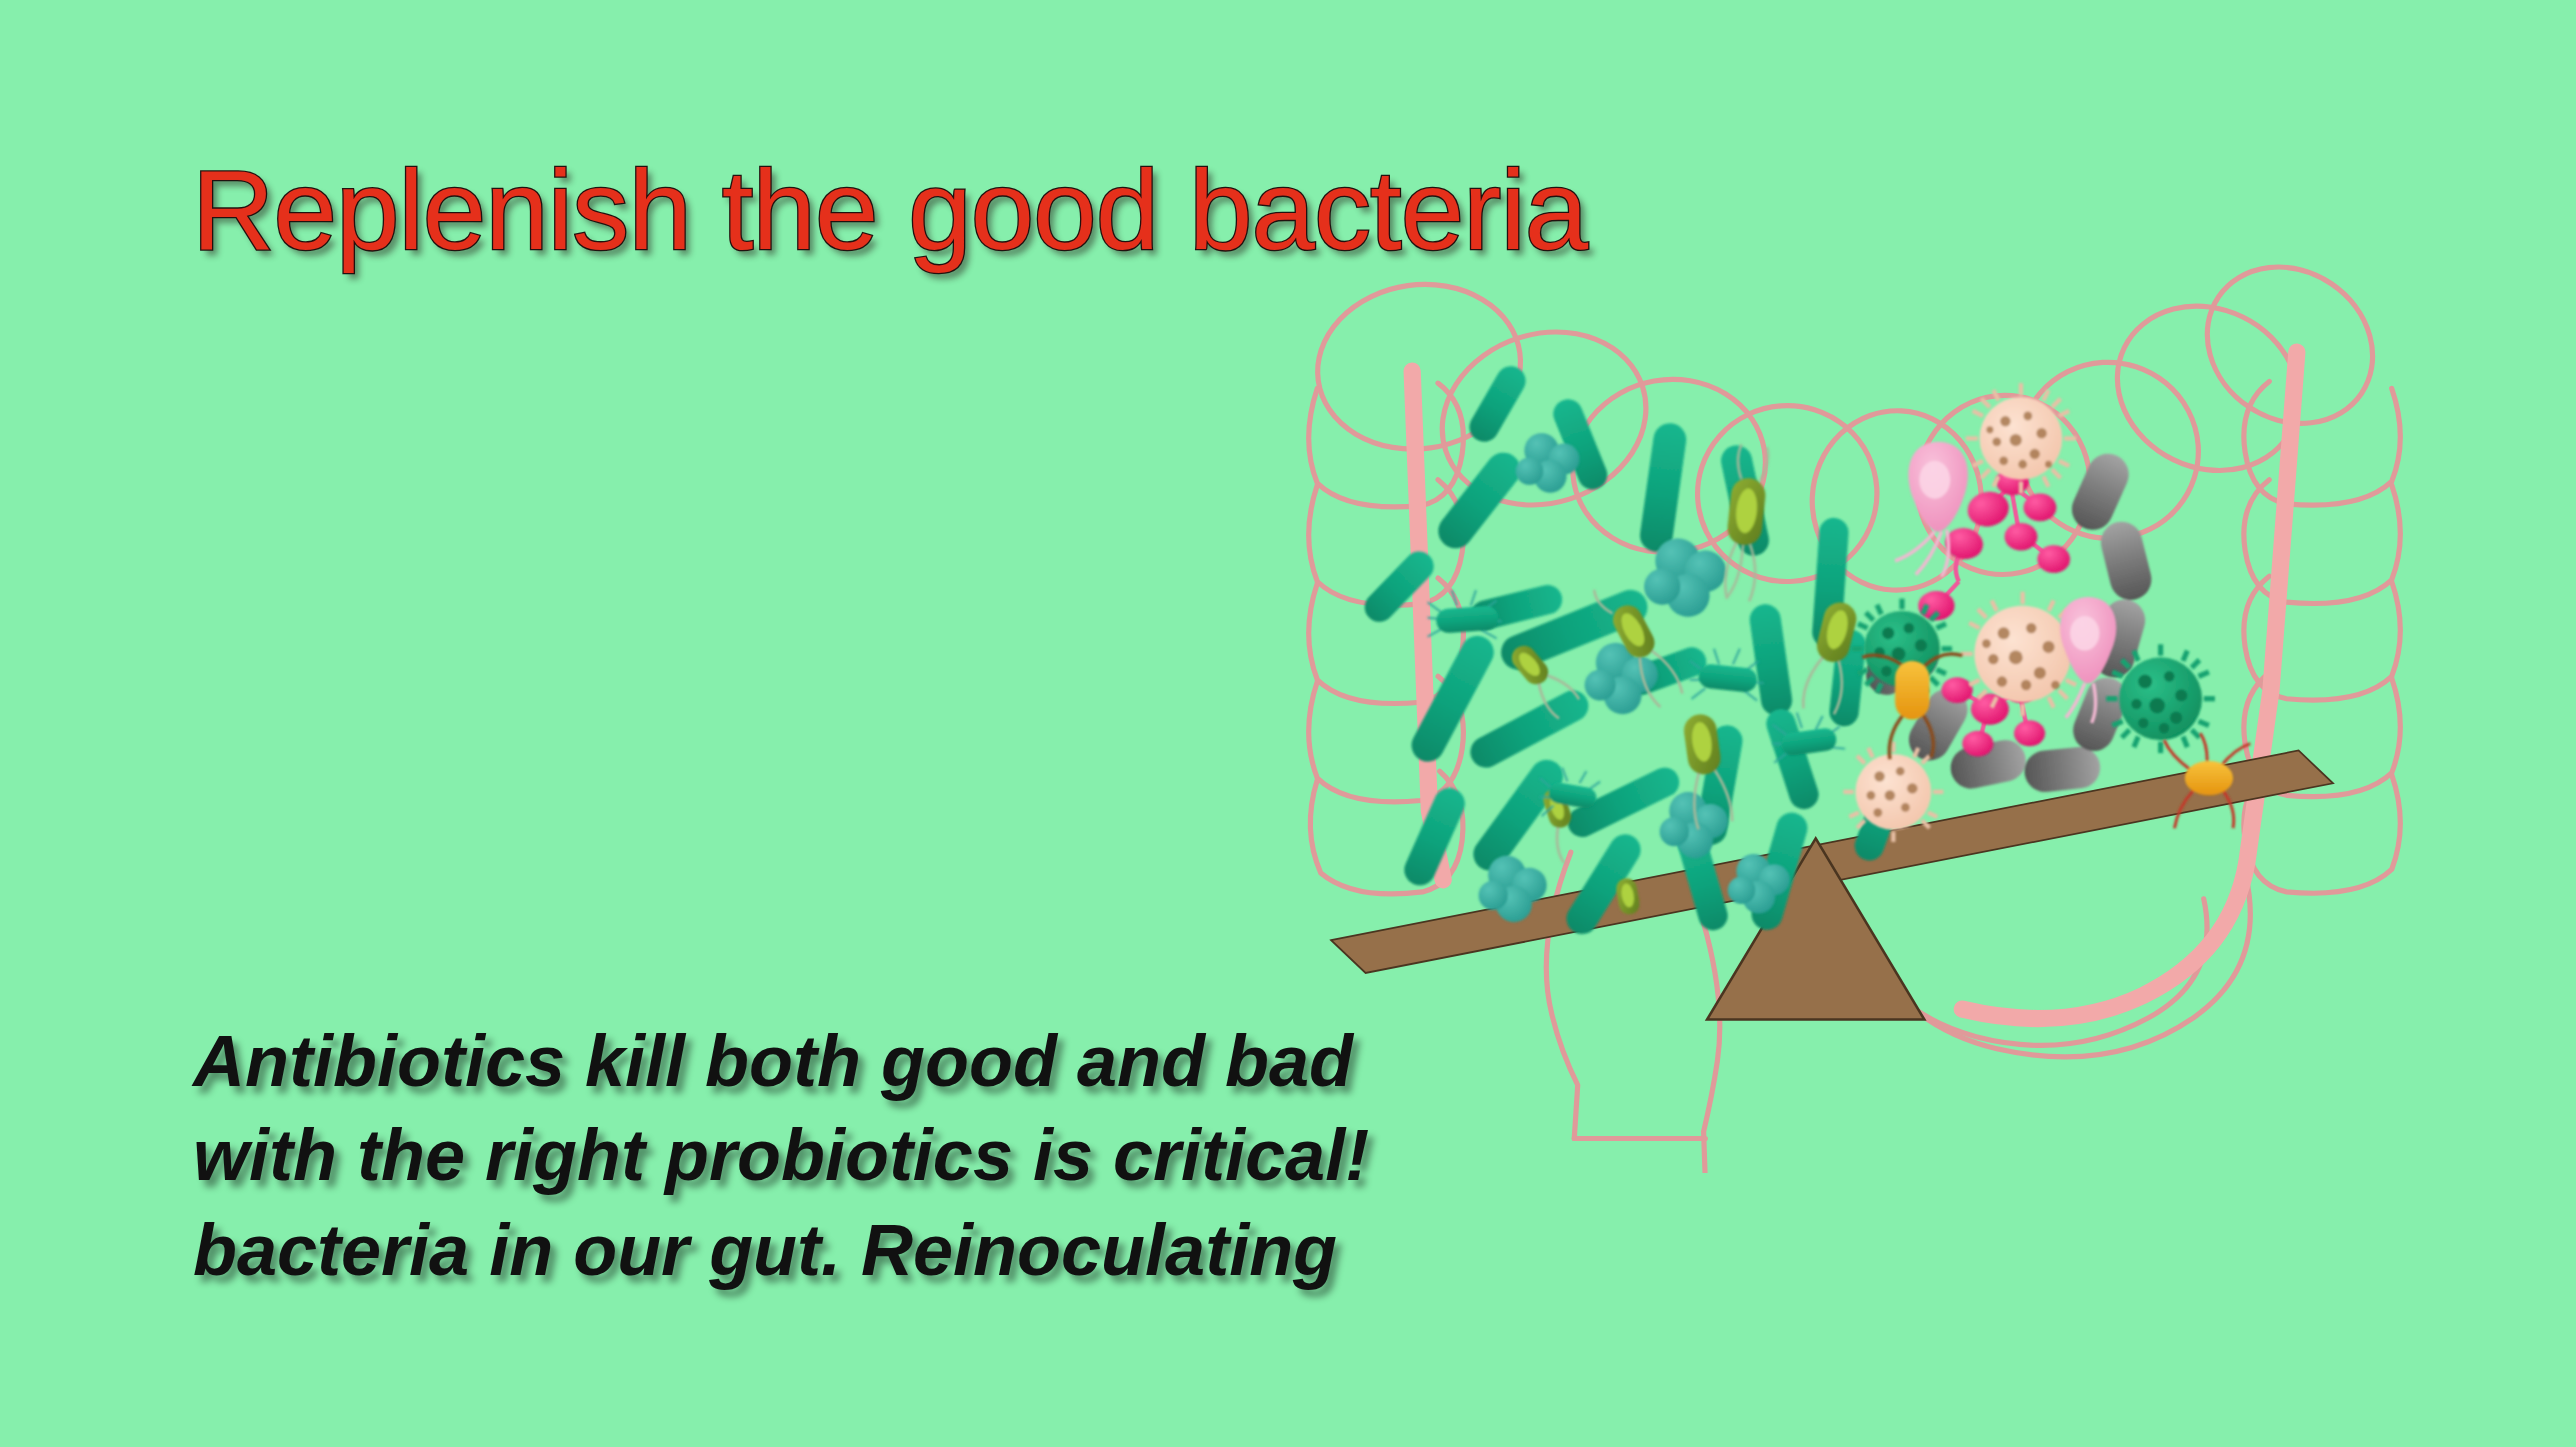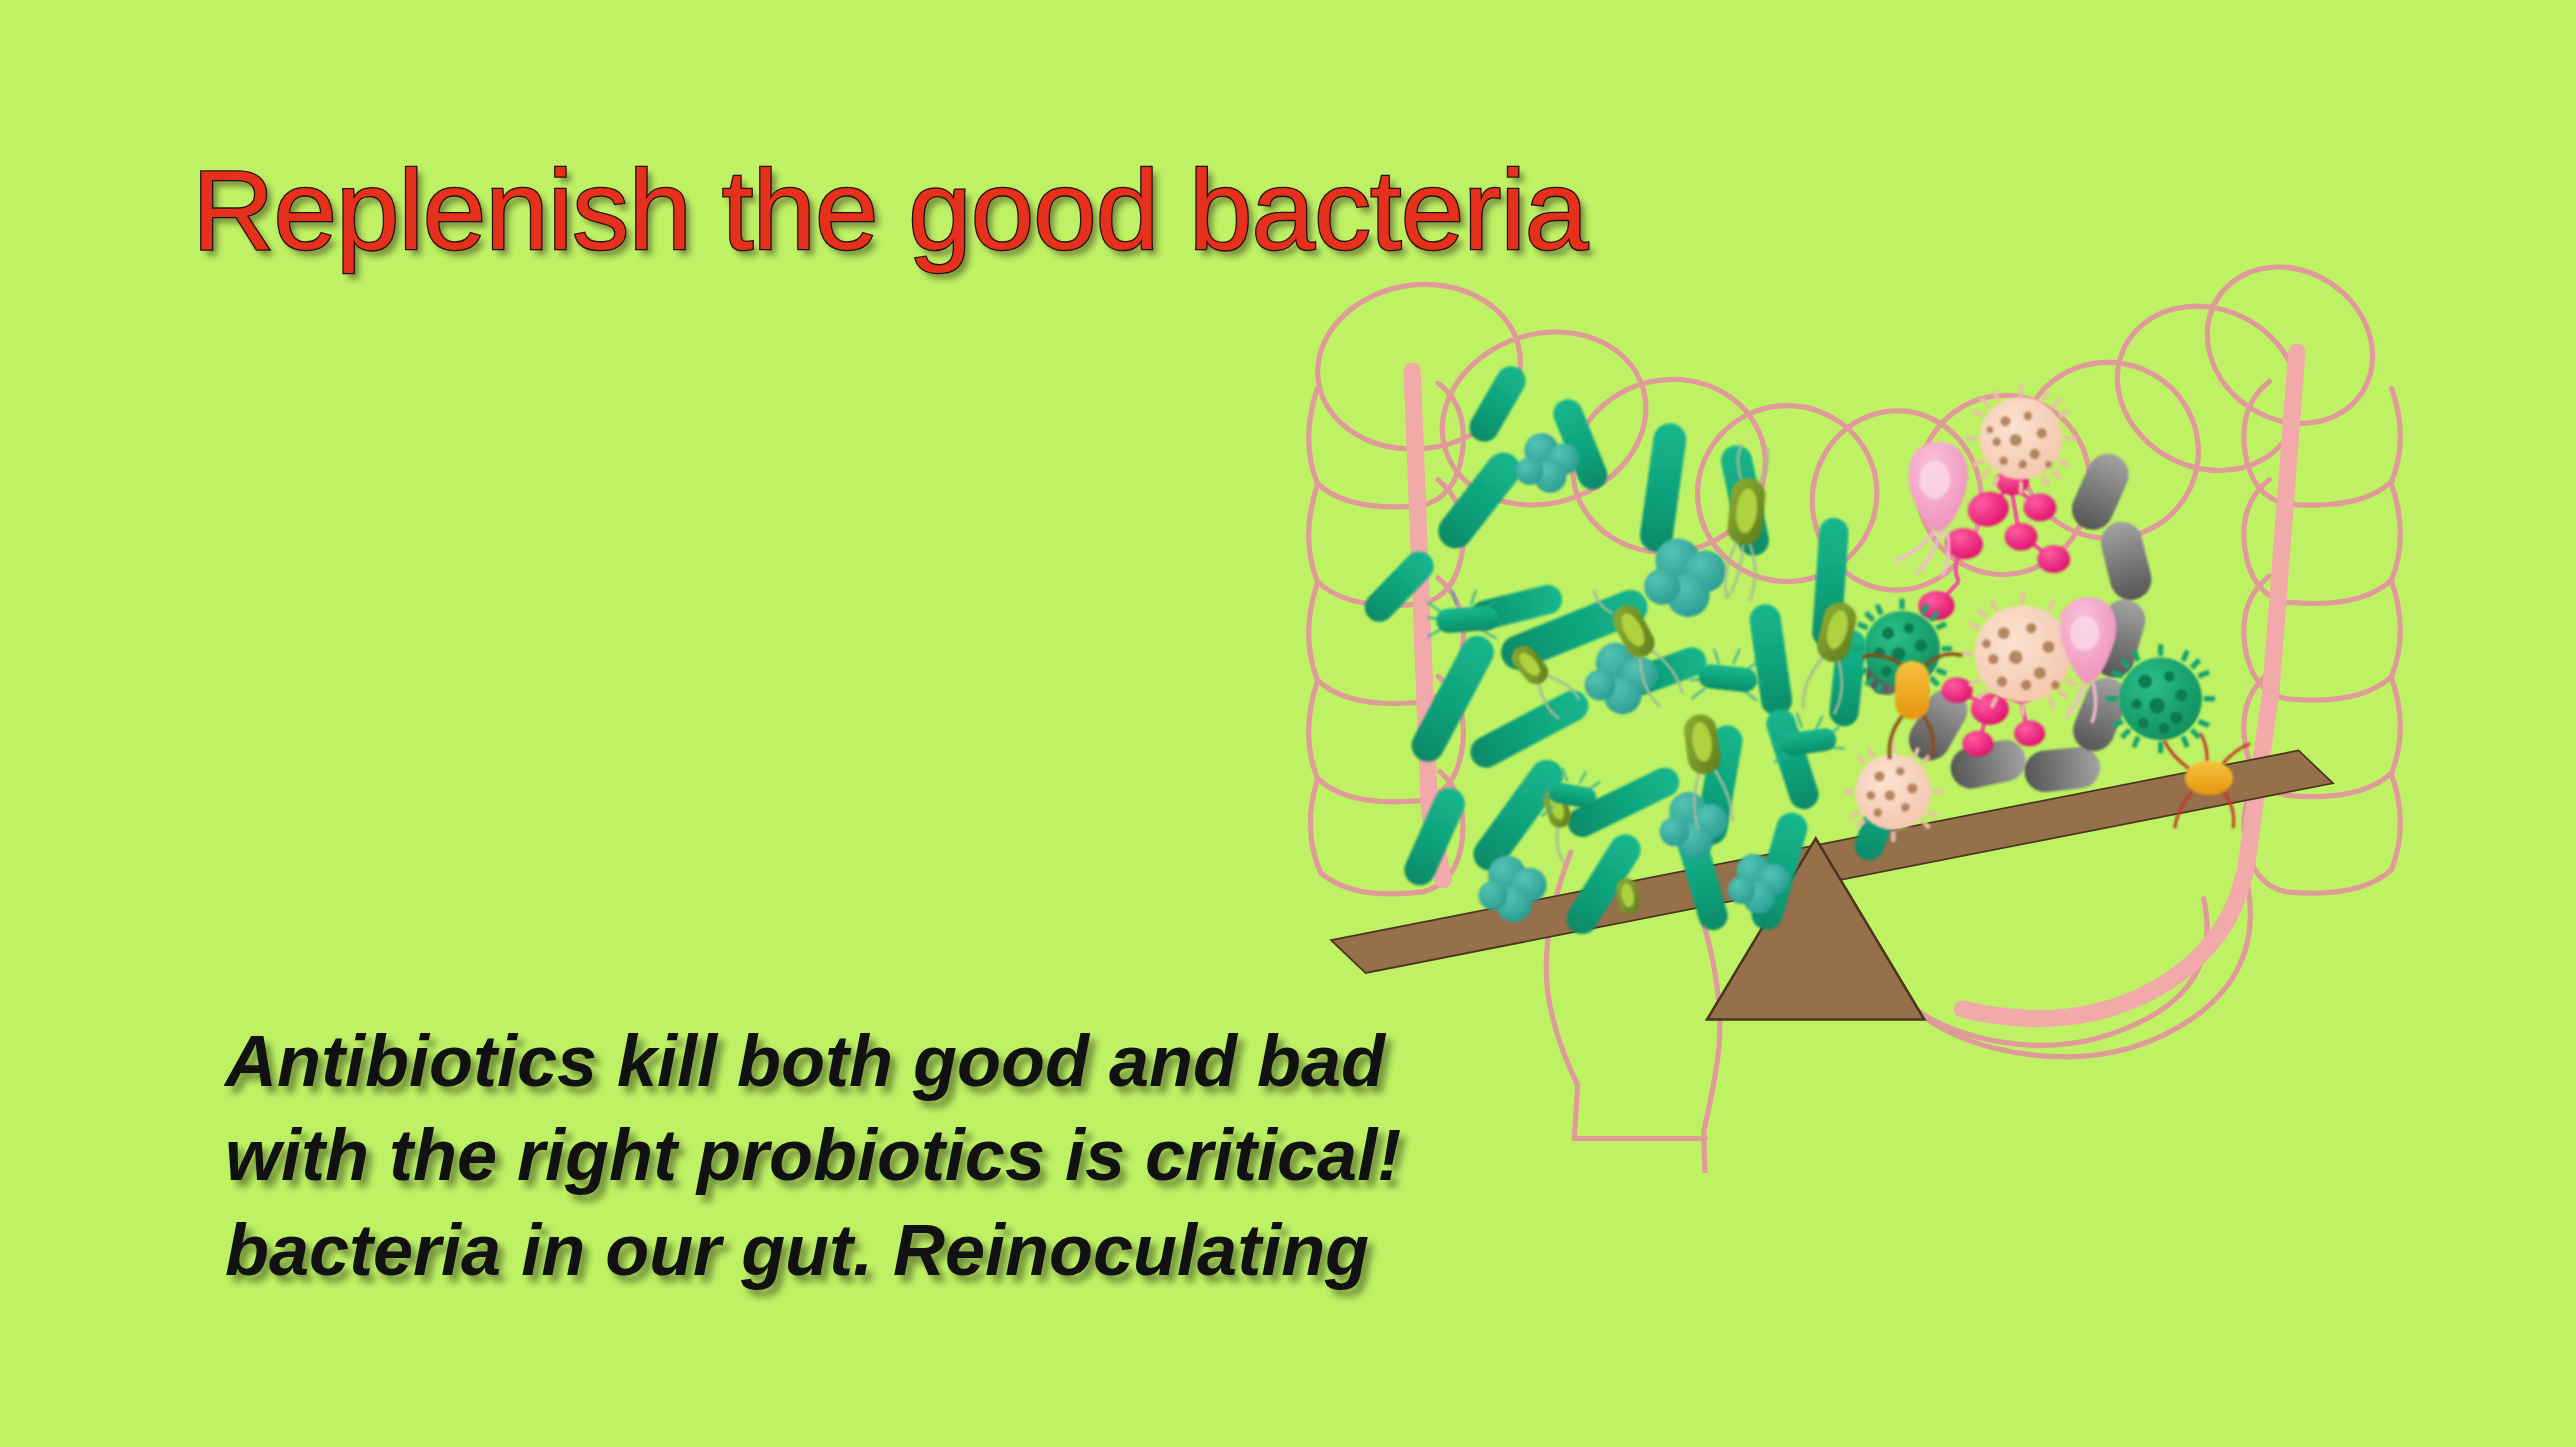--- a/index.html
+++ b/index.html
@@ -11,21 +11,21 @@
     width: 2576px;
     height: 1448px;
     position: relative;
     overflow: hidden;
     font-family: "Liberation Sans", sans-serif;
   }
 
   .slide {
     position: absolute;
     inset: 0;
-    background: #bef264;
+    background: #86efac;
   }
 
   
   .title-block {
     position: absolute;
     left: 192px;
     top: 134px;
     width: 1812px;
   }
   .title-line {
@@ -40,21 +40,20 @@
     text-shadow: 5.2px 6px 6px rgba(30,18,16,0.45);
     white-space: nowrap;
   }
 
   
   .caption-block {
     position: absolute;
     left: 193px;
     top: 1014px;
     width: 1294px;
-    margin-left: 32px;
   }
   .caption-line {
     font-family: "Liberation Sans", sans-serif;
     font-style: italic;
     font-weight: 700;
     font-size: 72px;
     line-height: 1.31;
     color: #111111;
     text-shadow: 6px 7px 7.8px rgba(0,0,0,0.40);
     white-space: nowrap;

